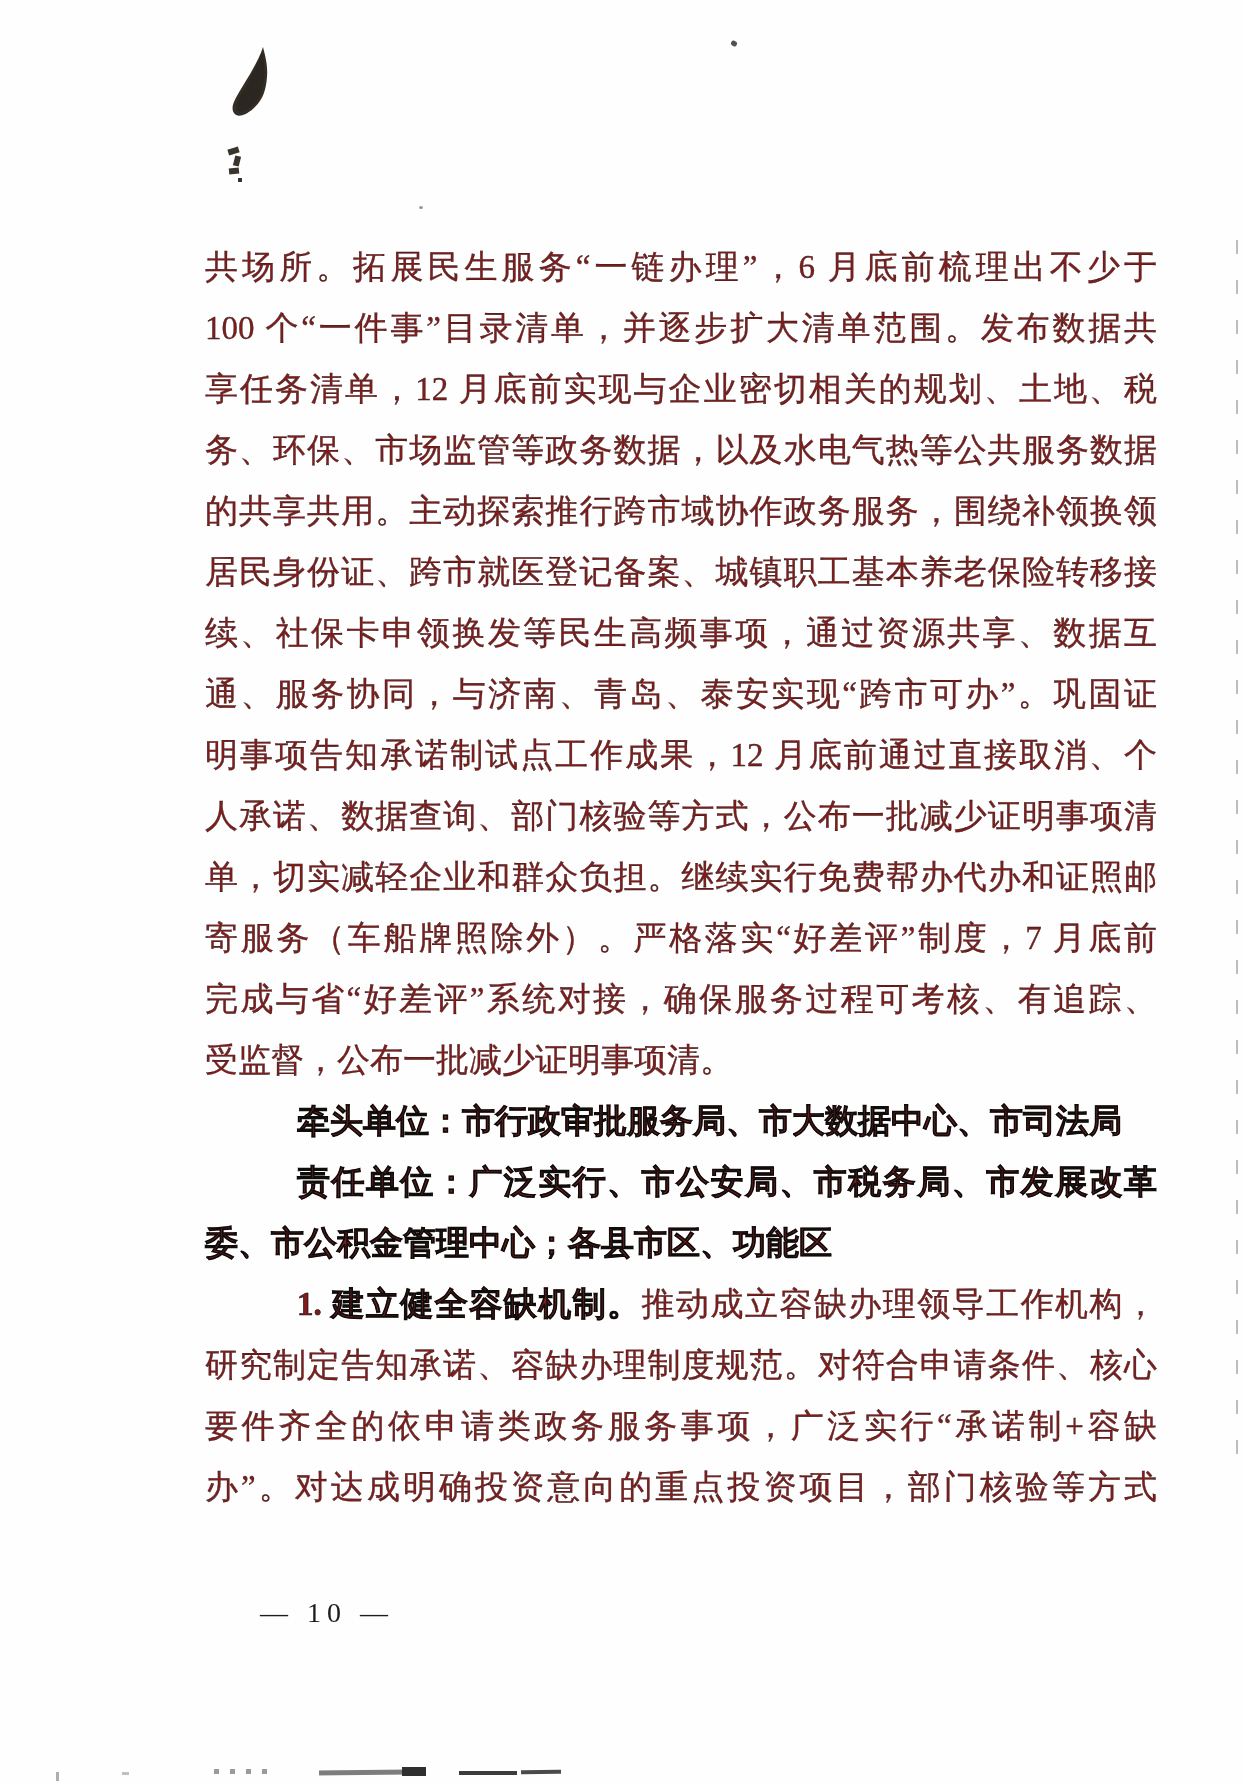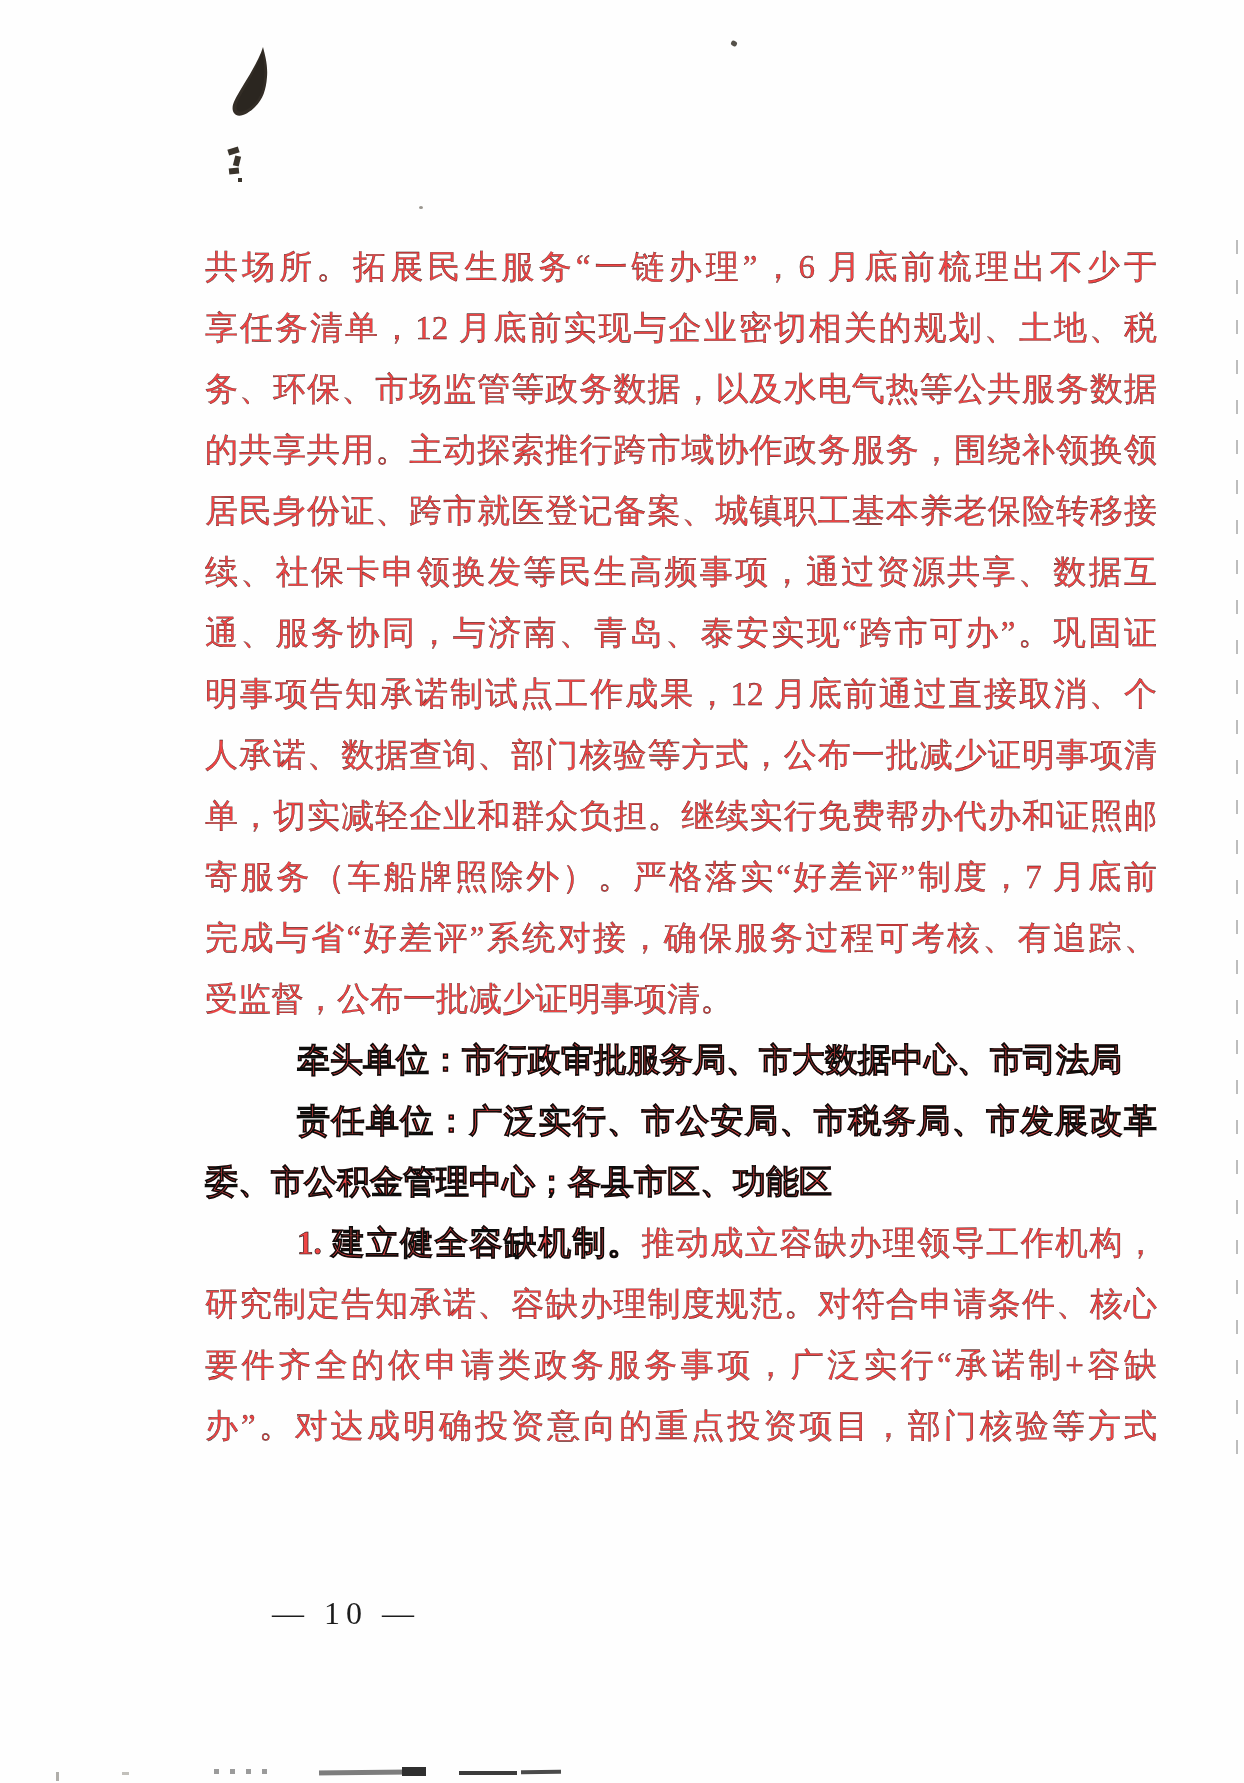--- a/index.html
+++ b/index.html
@@ -7,31 +7,31 @@
     width:1244px;height:1783px;position:relative;overflow:hidden;
     background:#fdfdfc;
     font-family:"Liberation Serif","DejaVu Serif",serif;
   }
   .page{position:absolute;inset:0;background:#fefefe;}
   
   .text-block{
     position:absolute;left:205px;top:237px;width:952px;
   }
   .line{
-    height:61px;line-height:61px;font-size:33px;color:#ef4444;
+    height:61px;line-height:61px;font-size:33px;color:#7f1d1d;
     text-align:justify;white-space:normal;
     -webkit-text-stroke:0.3px #181715;
   }
   .line.j{text-align-last:justify;}
   .line.ind{text-indent:92px;}
   .line .b{font-weight:bold;-webkit-text-stroke:0.6px #0d0d0c;}
   
   .page-number{
     position:absolute;left:260px;top:1589px;
-    font-size:32px;color:#1c1c1c;letter-spacing:6px;line-height:48px;margin-left:12px;
+    font-size:28px;color:#1c1c1c;letter-spacing:6px;line-height:48px;
   }
   
   .artifact{position:absolute;}
   .ink-blot{left:230px;top:46px;filter:blur(0.5px);}
   .smudge-sm{left:222px;top:146px;width:28px;height:48px;filter:blur(0.4px);}
   .smudge-sm i{position:absolute;background:#3a342c;display:block;}
   .smudge-sm i:nth-child(1){left:6px;top:2px;width:11px;height:6px;transform:rotate(-18deg);}
   .smudge-sm i:nth-child(2){left:12px;top:10px;width:6px;height:10px;transform:rotate(14deg);}
   .smudge-sm i:nth-child(3){left:7px;top:22px;width:10px;height:6px;transform:rotate(-6deg);}
   .smudge-sm i:nth-child(4){left:16px;top:32px;width:4px;height:4px;}
@@ -71,20 +71,21 @@
       <i></i>
   </div>
 
   <div class="artifact speck s1"></div>
   <div class="artifact speck s2"></div>
 
   <div class="artifact edge-dashes"></div>
 
   <main class="text-block">
       <div class="line j"><span>共场所。拓展民生服务“一链办理”，6 月底前梳理出不少于</span></div>
+      <div class="line j"><span>100 个“一件事”目录清单，并逐步扩大清单范围。发布数据共</span></div>
       <div class="line j"><span>享任务清单，12 月底前实现与企业密切相关的规划、土地、税</span></div>
       <div class="line j"><span>务、环保、市场监管等政务数据，以及水电气热等公共服务数据</span></div>
       <div class="line j"><span>的共享共用。主动探索推行跨市域协作政务服务，围绕补领换领</span></div>
       <div class="line j"><span>居民身份证、跨市就医登记备案、城镇职工基本养老保险转移接</span></div>
       <div class="line j"><span>续、社保卡申领换发等民生高频事项，通过资源共享、数据互</span></div>
       <div class="line j"><span>通、服务协同，与济南、青岛、泰安实现“跨市可办”。巩固证</span></div>
       <div class="line j"><span>明事项告知承诺制试点工作成果，12 月底前通过直接取消、个</span></div>
       <div class="line j"><span>人承诺、数据查询、部门核验等方式，公布一批减少证明事项清</span></div>
       <div class="line j"><span>单，切实减轻企业和群众负担。继续实行免费帮办代办和证照邮</span></div>
       <div class="line j"><span>寄服务（车船牌照除外）。严格落实“好差评”制度，7 月底前</span></div>

